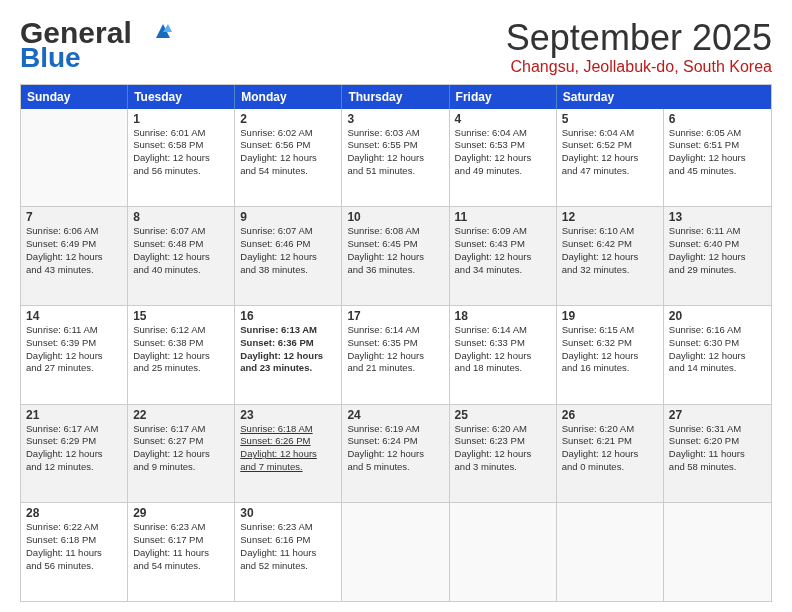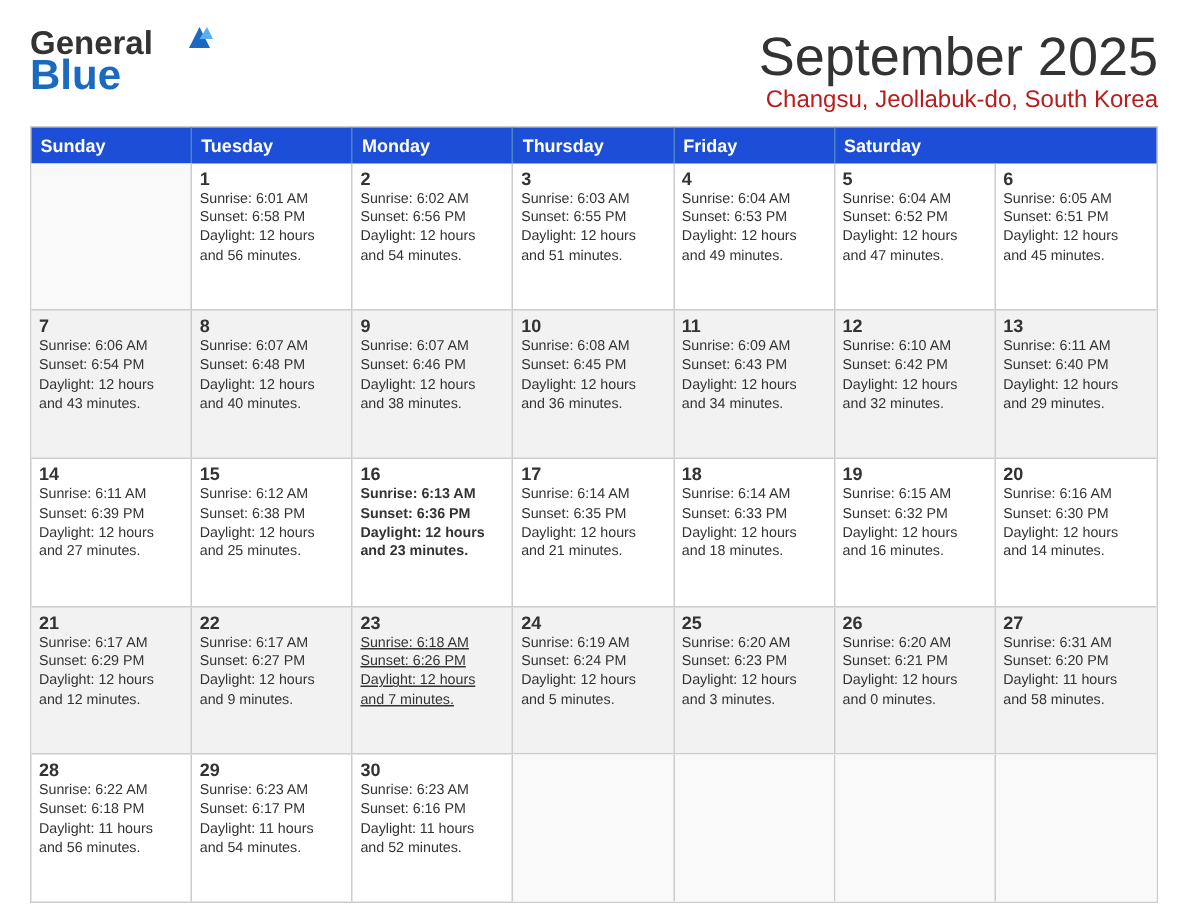--- a/index.html
+++ b/index.html
@@ -23,21 +23,22 @@
       align-items: flex-start;
       margin-bottom: 8px;
     }
     .logo {
       display: flex;
       flex-direction: column;
       align-items: flex-start;
     }
     .logo-text {
       display: flex;
-      font-size: 22px;
+      align-items: center;
+      font-size: 30px;
       font-weight: bold;
       color: #333;
       line-height: 1;
       gap: 20px;
     }
     .logo-general { color: #333; }
     .logo-blue { color: #1a6abf; }
     .logo-icon {
       width: 18px;
       height: 18px;
@@ -189,21 +190,21 @@
             <div class="cell-text" style="white-space: pre-line;">Sunrise: 6:05 AM
 Sunset: 6:51 PM
 Daylight: 12 hours
 and 45 minutes.</div>
           </div>
         </div>
         <div class="cal-row row-shaded">
           <div class="cal-cell">
             <span class="day-number">7</span>
             <div class="cell-text" style="white-space: pre-line;">Sunrise: 6:06 AM
-Sunset: 6:54 PM
+Sunset: 6:49 PM
 Daylight: 12 hours
 and 43 minutes.</div>
           </div>
           <div class="cal-cell">
             <span class="day-number">8</span>
             <div class="cell-text" style="white-space: pre-line;">Sunrise: 6:07 AM
 Sunset: 6:48 PM
 Daylight: 12 hours
 and 40 minutes.</div>
           </div>

